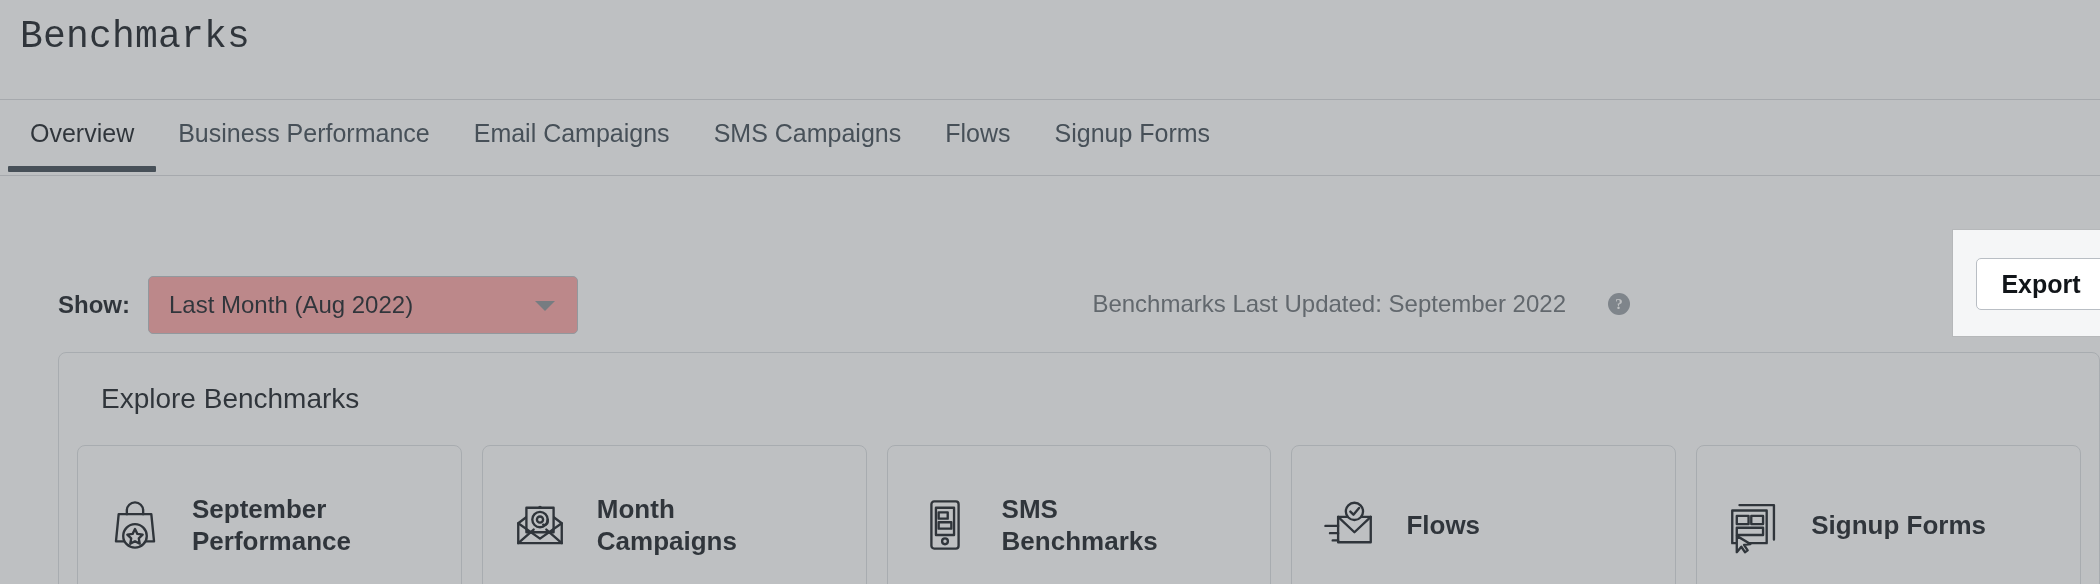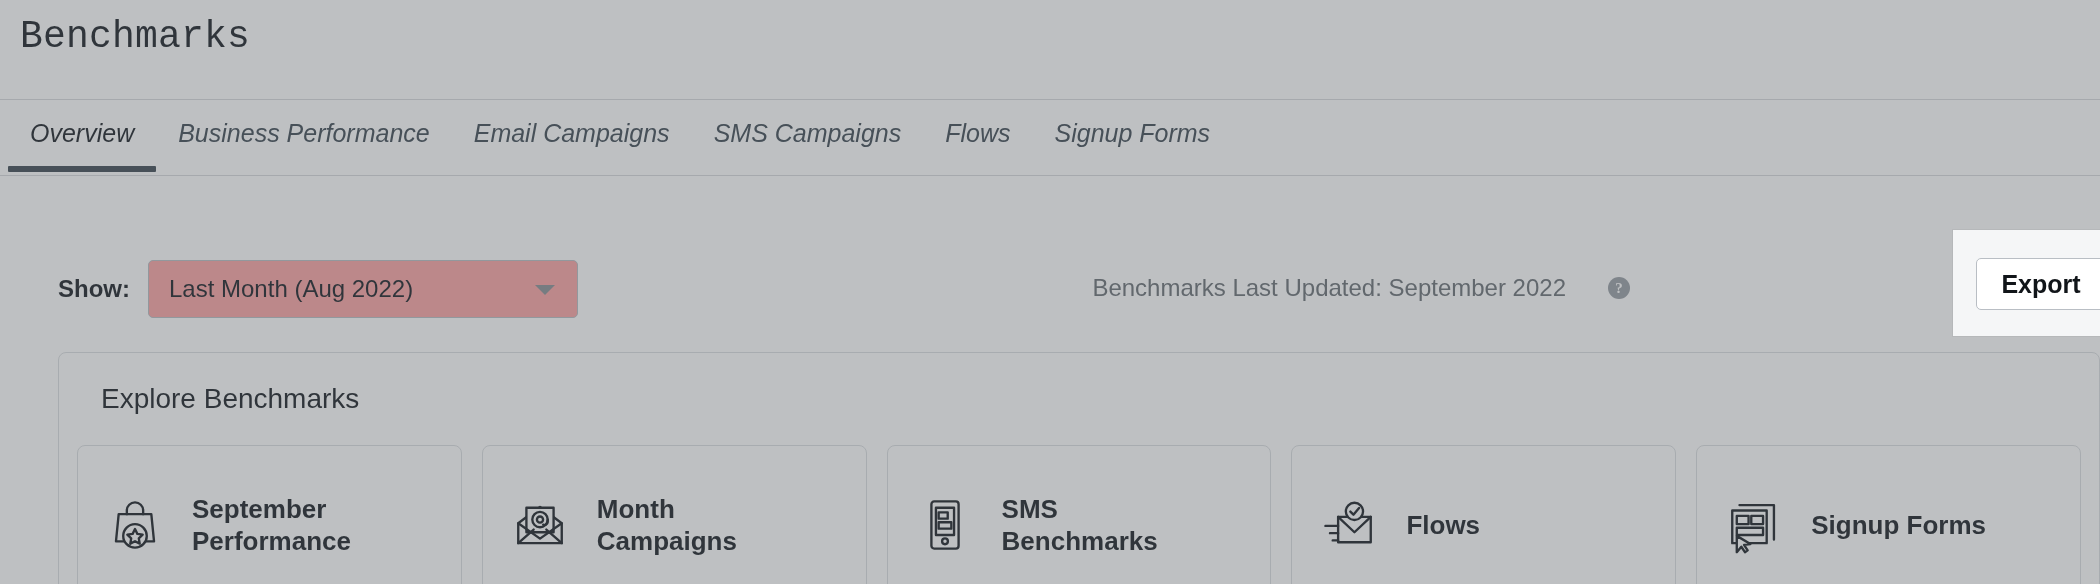--- a/index.html
+++ b/index.html
@@ -56,21 +56,20 @@
     border-bottom: 1px solid #d8dadd;
     background: #ffffff;
   }
   .tab-strip {
     position: absolute;
     left: 8px;
     top: 0;
     height: 75px;
     display: flex;
     align-items: flex-start;
-    font-style: italic;
   }
   .tab {
     position: relative;
     padding: 16px 22px 0 22px;
     font-size: 25px;
     line-height: 32px;
     color: #3f4b55;
     white-space: nowrap;
     cursor: pointer;
     height: 75px;
@@ -87,21 +86,21 @@
     bottom: 4px;
     height: 6px;
     background: #3f4b55;
     border-radius: 1px;
   }
 
   
   .toolbar {
     position: absolute;
     left: 0;
-    top: 176px;
+    top: 192px;
     width: 1780px;
     height: 176px;
   }
   .show-group {
     position: absolute;
     left: 58px;
     top: 84px;
     display: flex;
     align-items: center;
   }

